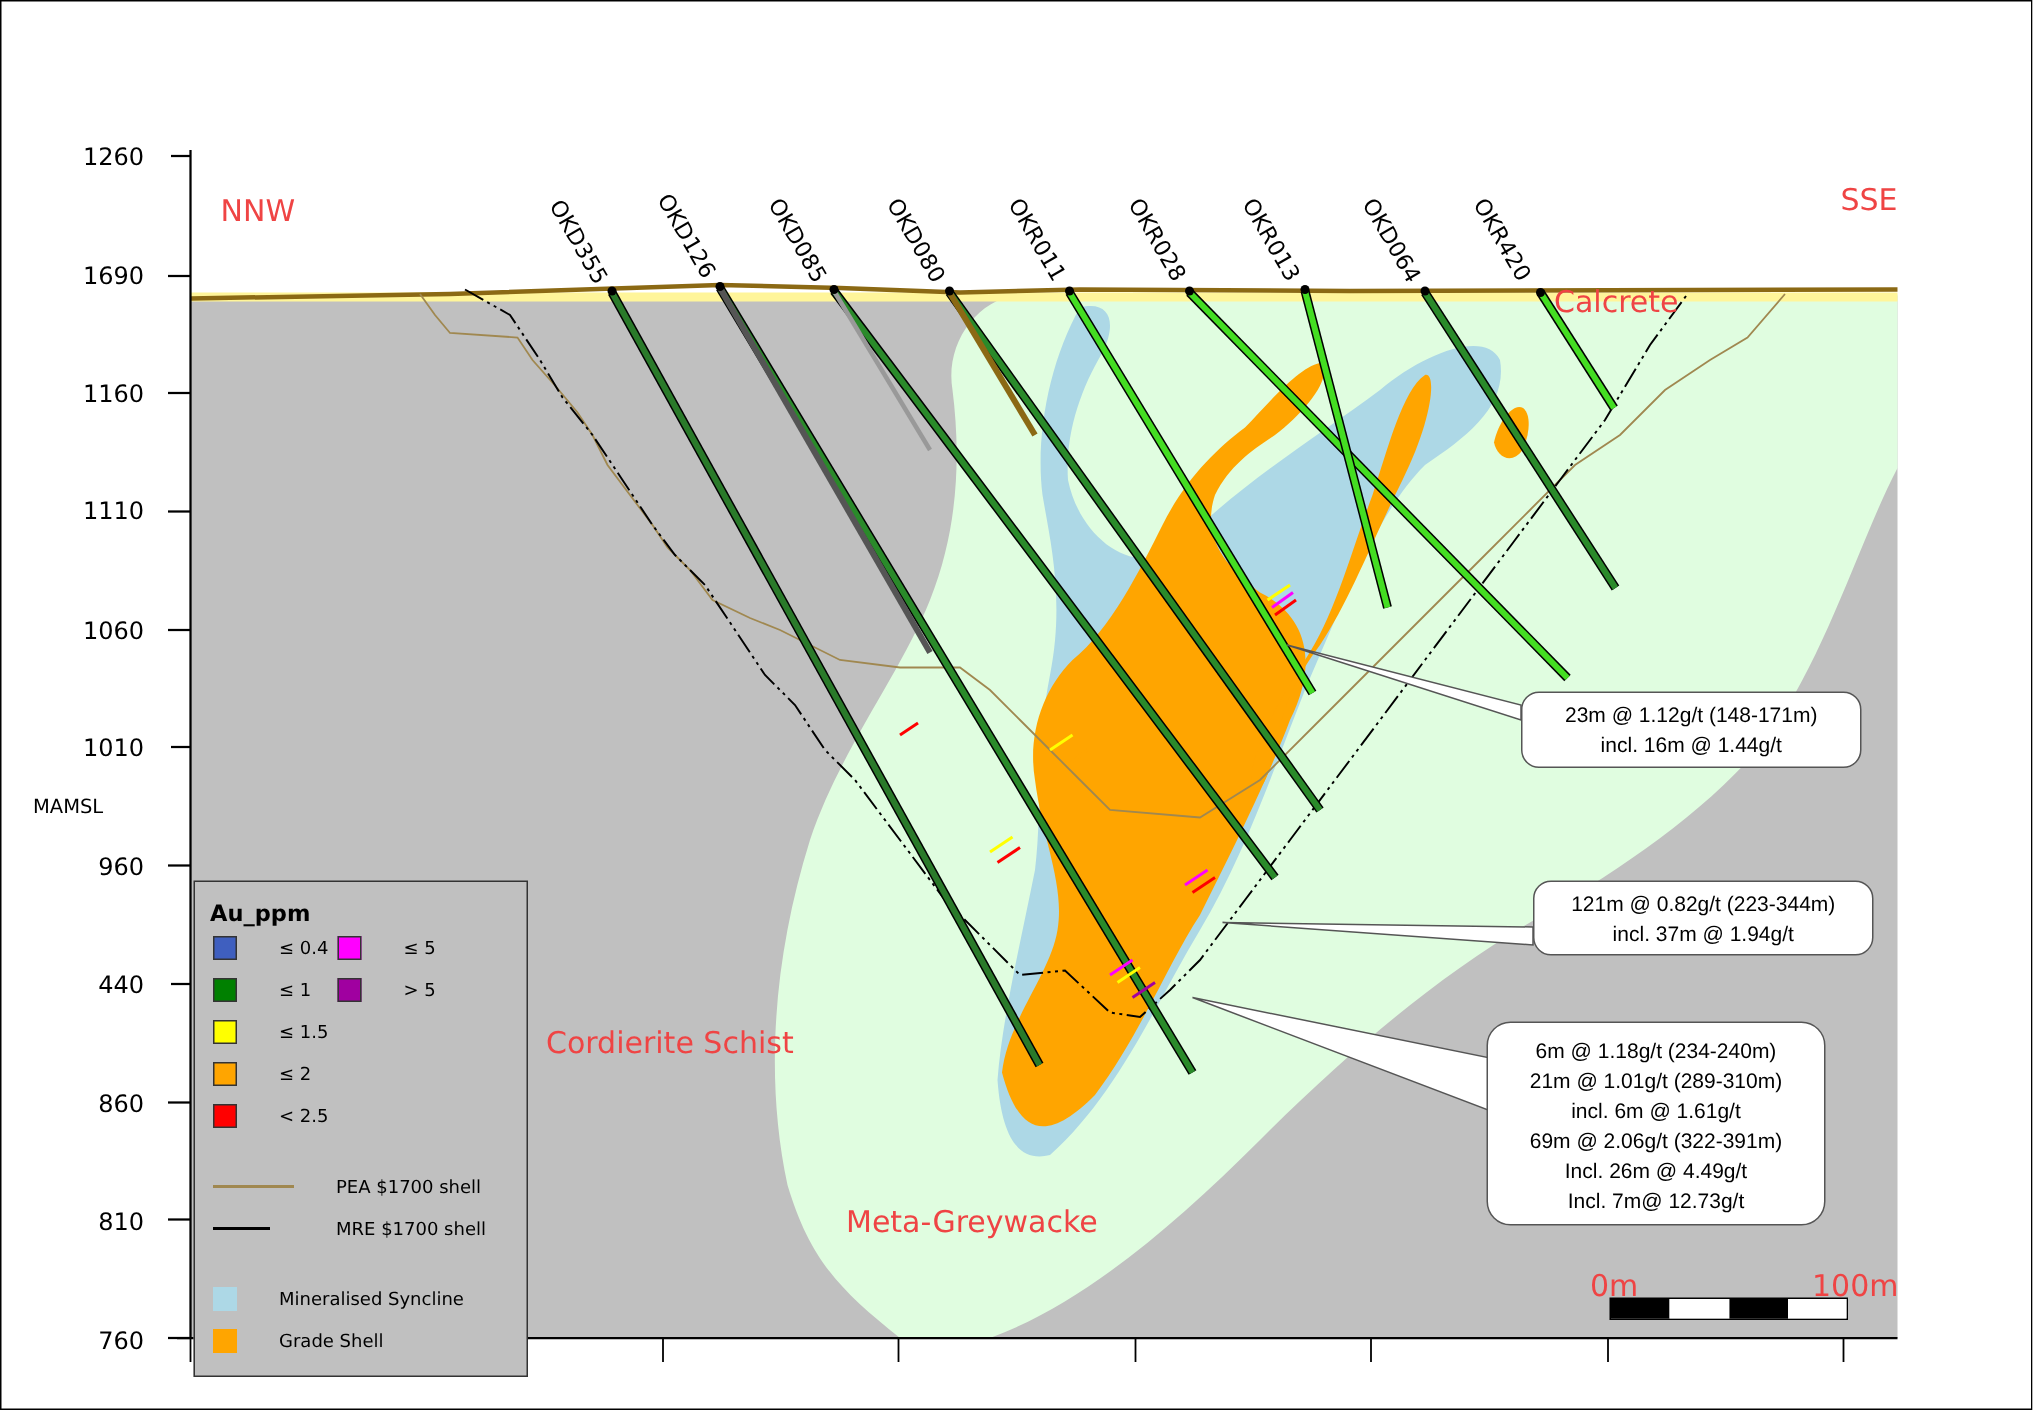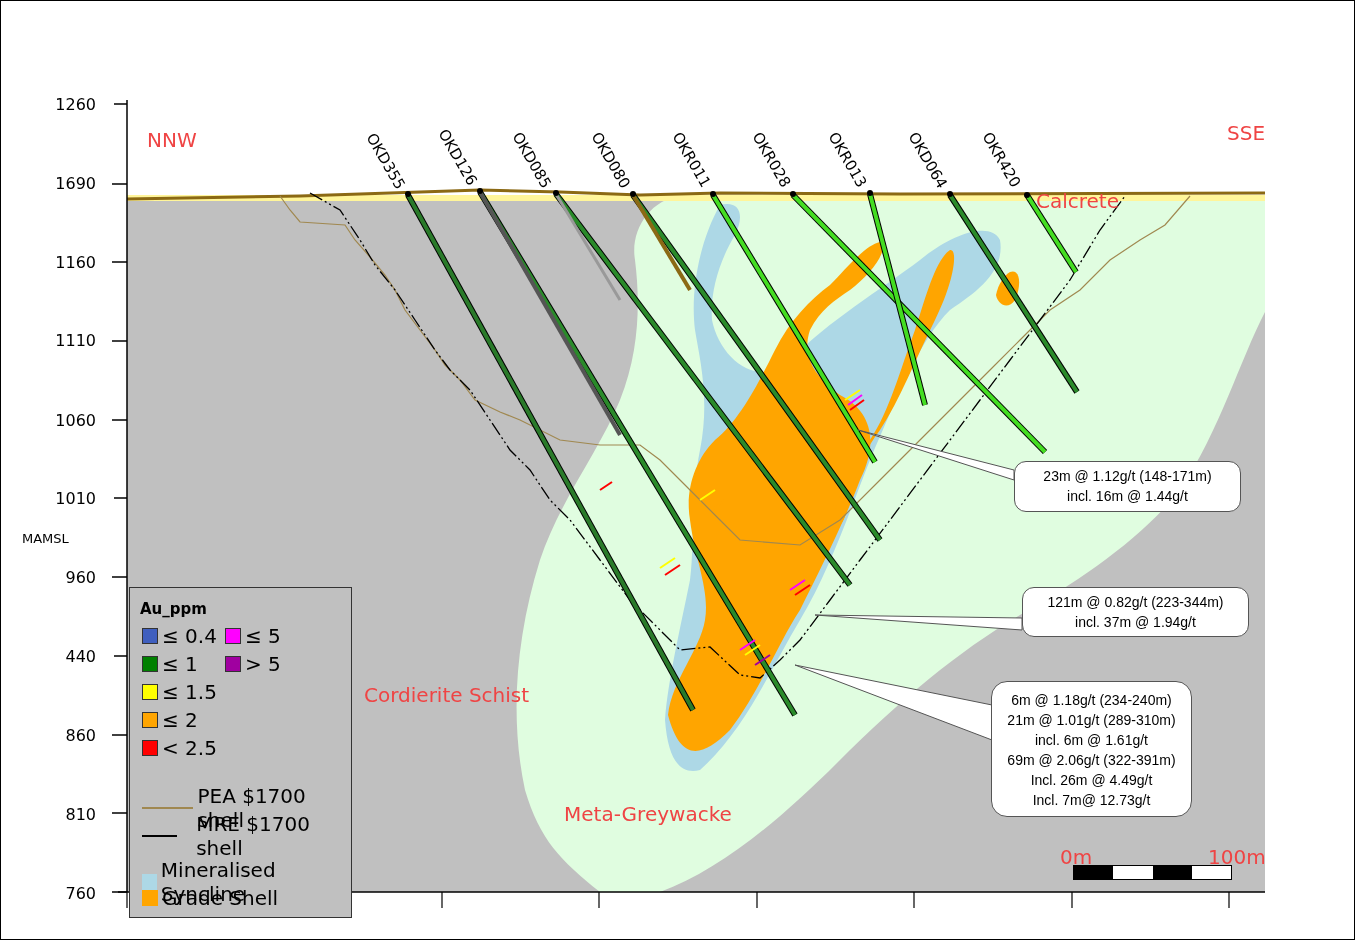--- a/index.html
+++ b/index.html
@@ -6,21 +6,21 @@
   body { width:1355px; height:940px; position:relative; overflow:hidden; font-family:"DejaVu Sans", sans-serif; }
   .frame { position:absolute; left:0; top:0; width:1353px; height:938px; border:1px solid #000; }
   .ylabel { position:absolute; left:20px; width:76px; text-align:right; font-size:16px; color:#000; }
   .ylabel-unit { position:absolute; left:22px; top:531px; font-size:13px; color:#000; }
   svg.plot { position:absolute; left:0; top:0; }
   .txt { position:absolute; font-size:20px; color:#ef4444; white-space:nowrap; }
   .hole-label { position:absolute; font-size:15px; color:#000; transform-origin:left top; transform:rotate(60deg); white-space:nowrap; }
   .callout { position:absolute; background:#fff; border:1px solid #555; border-radius:12px; font-size:14px; line-height:20px; text-align:center; color:#000; font-family:"Liberation Sans", sans-serif; }
   .legend { position:absolute; left:129px; top:555px; width:221px; height:329px; border:1px solid #333; background:#c0c0c0;margin-top:32px; }
   .legend .title { position:absolute; left:10px; top:12px; font-weight:bold; font-size:15px; }
-  .legend .item { position:absolute; font-size:20px; display:flex; align-items:center; gap:4px; }
+  .legend .item { position:absolute; font-size:12px; display:flex; align-items:center; gap:28px; }
   .legend .sw { width:14px; height:14px; border:1px solid #333; }
   .legend .sw.noborder { border:none; width:16px; height:16px; }
   .scalebar { position:absolute; left:1073px; top:865px; width:157px; height:13px; border:1px solid #000; display:flex; }
   .scalebar div { flex:1; }
 </style>
 </head>
 <body>
 
 <div class="frame"></div>
 
@@ -160,21 +160,21 @@
 <div class="txt" style="left:564px;top:802px">Meta-Greywacke</div>
 
 <div class="callout" style="left:1014px;top:461px;width:227px;height:51px;padding-top:4px;box-sizing:border-box">
   <div>23m @ 1.12g/t (148-171m)</div>
   <div>incl. 16m @ 1.44g/t</div>
 </div>
 <div class="callout" style="left:1022px;top:587px;width:227px;height:50px;padding-top:4px;box-sizing:border-box">
   <div>121m @ 0.82g/t (223-344m)</div>
   <div>incl. 37m @ 1.94g/t</div>
 </div>
-<div class="callout" style="left:991px;top:681px;width:201px;height:136px;padding-top:8px;box-sizing:border-box;border-radius:16px">
+<div class="callout" style="left:991px;top:681px;width:226px;height:136px;padding-top:8px;box-sizing:border-box;border-radius:16px">
   <div>6m @ 1.18g/t (234-240m)</div>
   <div>21m @ 1.01g/t (289-310m)</div>
   <div>incl. 6m @ 1.61g/t</div>
   <div>69m @ 2.06g/t (322-391m)</div>
   <div>Incl. 26m @ 4.49g/t</div>
   <div>Incl. 7m@ 12.73g/t</div>
 </div>
 
 <div class="legend">
   <div class="title">Au_ppm</div>

